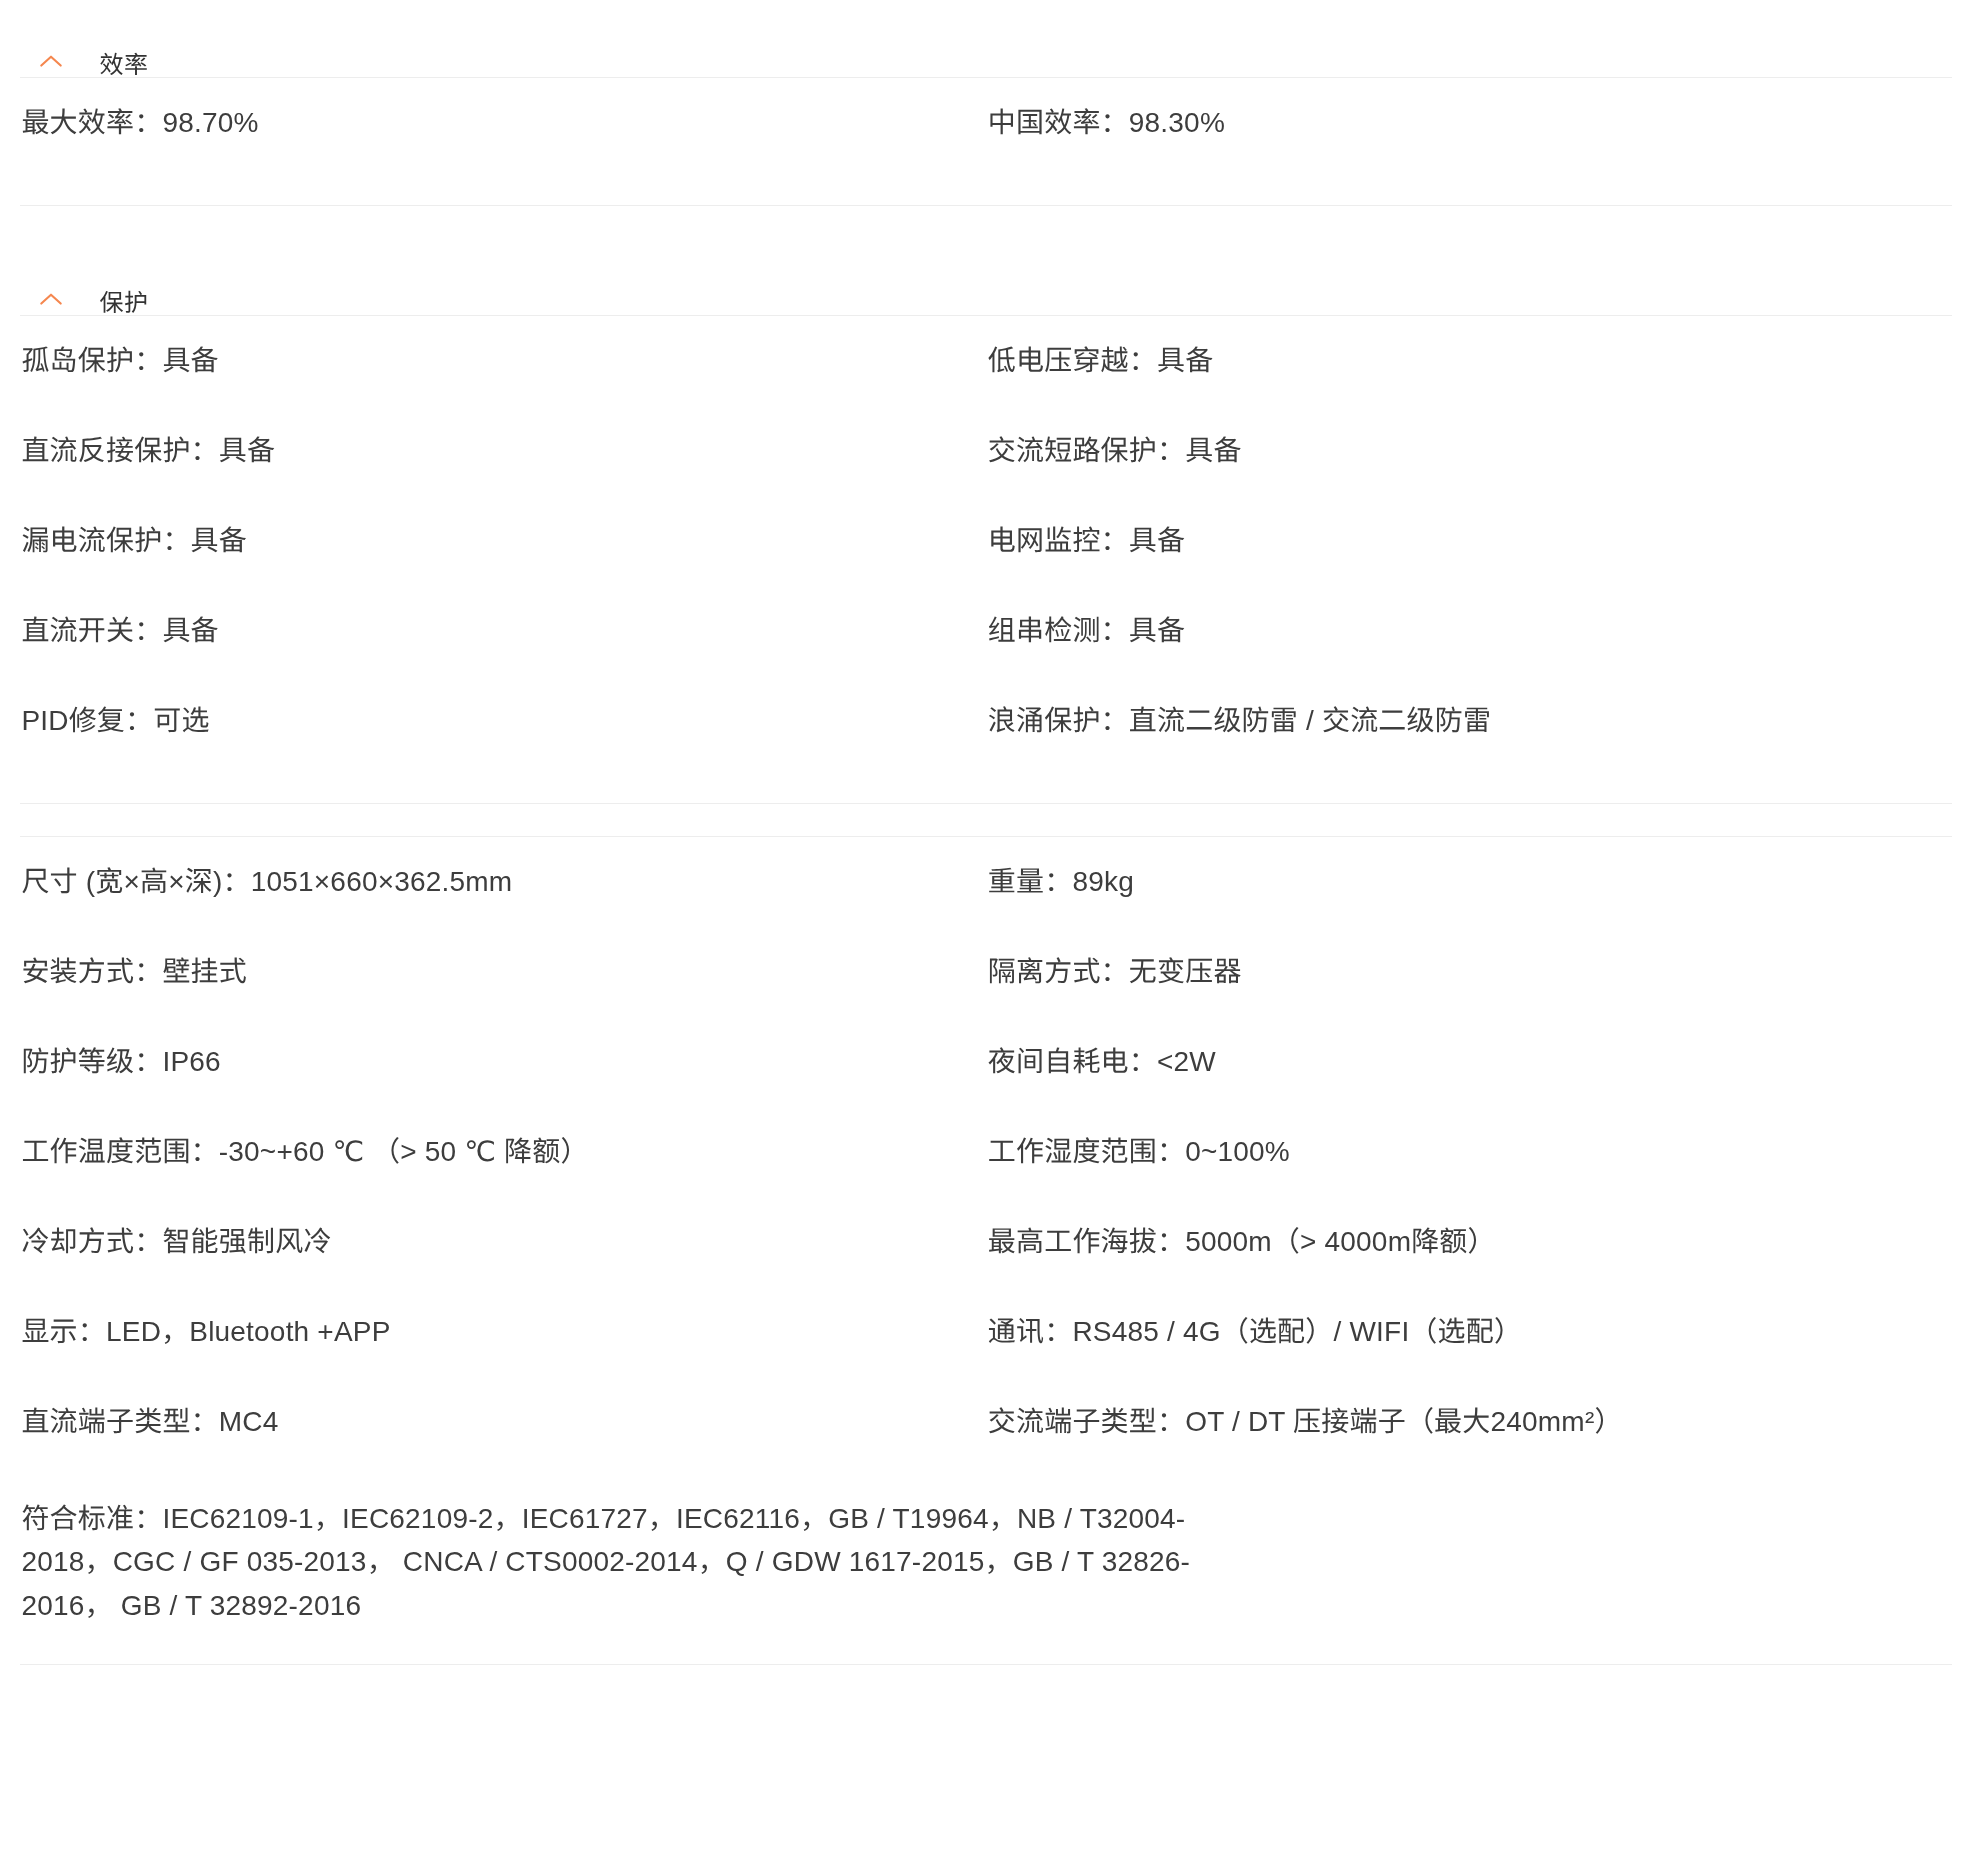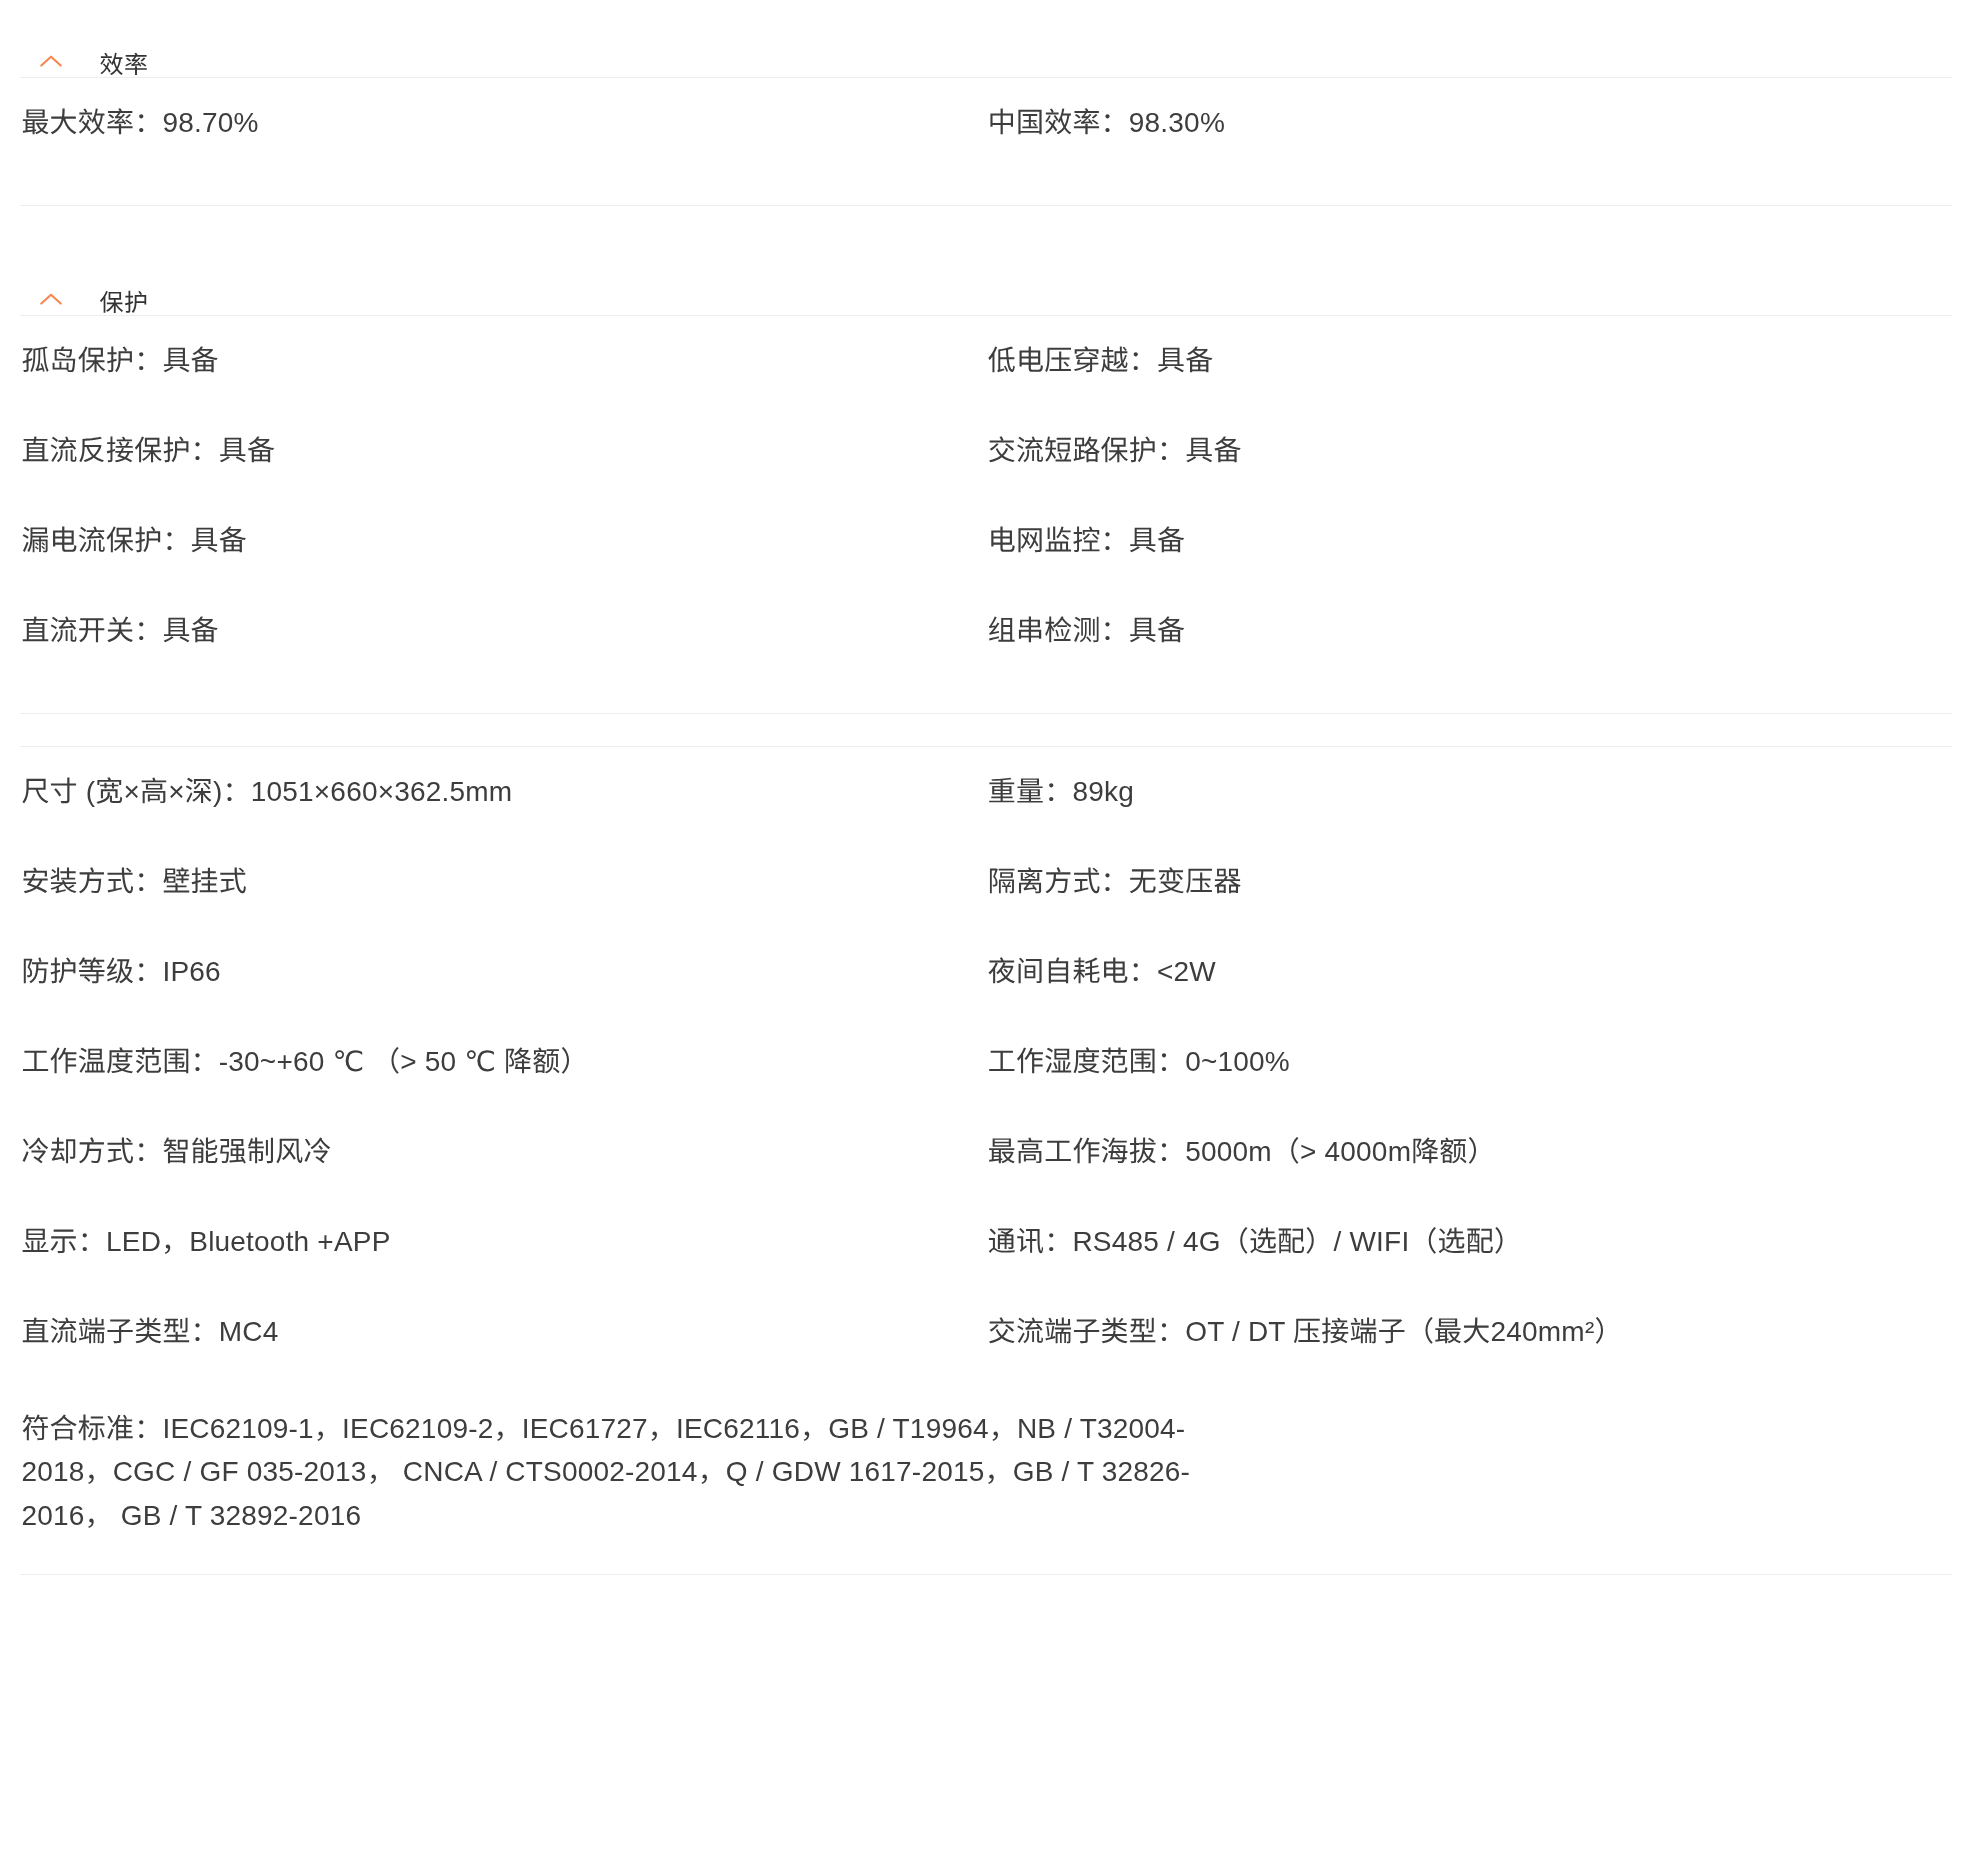--- a/index.html
+++ b/index.html
@@ -178,20 +178,30 @@
       <div class="spec-row">
         <div class="spec-cell">
           <span class="label">直流开关：</span>
           <span class="value">具备</span>
         </div>
         <div class="spec-cell">
           <span class="label">组串检测：</span>
           <span class="value">具备</span>
         </div>
       </div>
+      <div class="spec-row">
+        <div class="spec-cell">
+          <span class="label">PID修复：</span>
+          <span class="value">可选</span>
+        </div>
+        <div class="spec-cell">
+          <span class="label">浪涌保护：</span>
+          <span class="value">直流二级防雷 / 交流二级防雷</span>
+        </div>
+      </div>
       <div class="bottom-rule"></div>
     </div>
   </div>
 
   <div class="block-gap-sm"></div>
 
   <div class="section">
 
     <div class="spec-table">
       <div class="spec-row">

